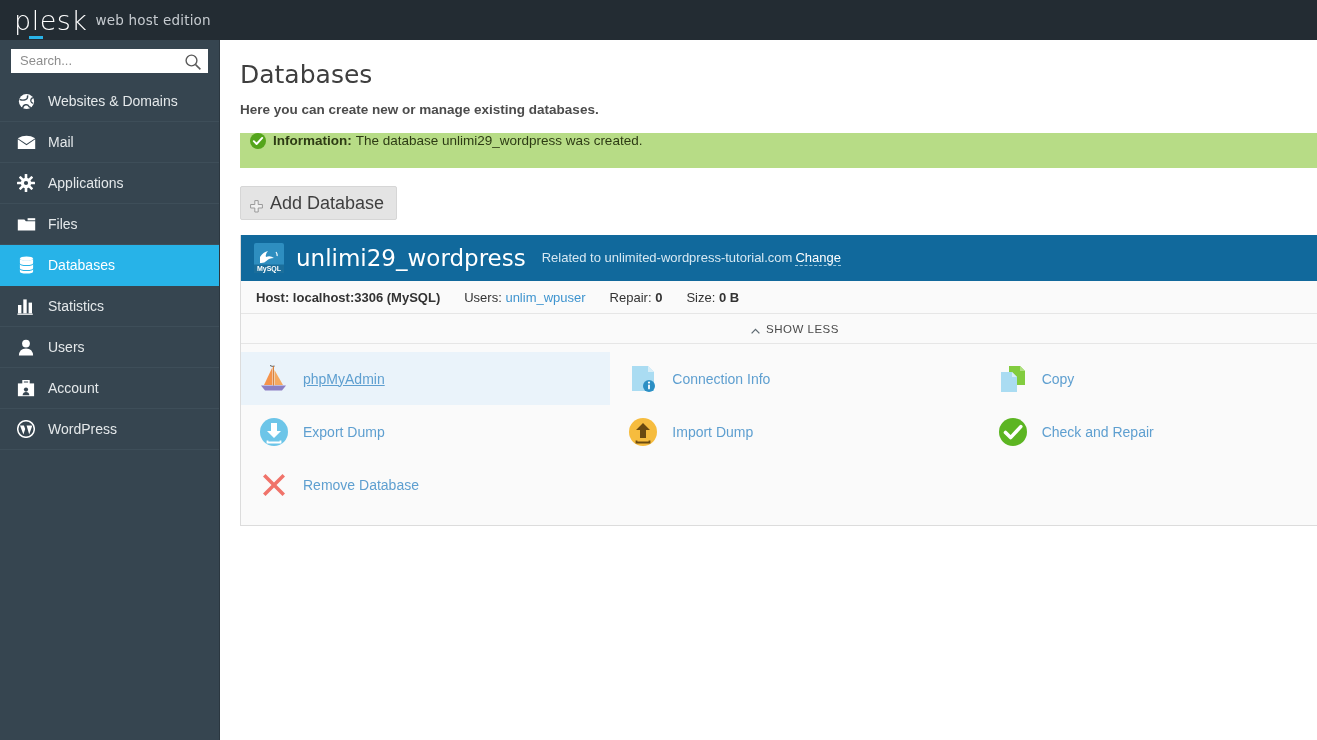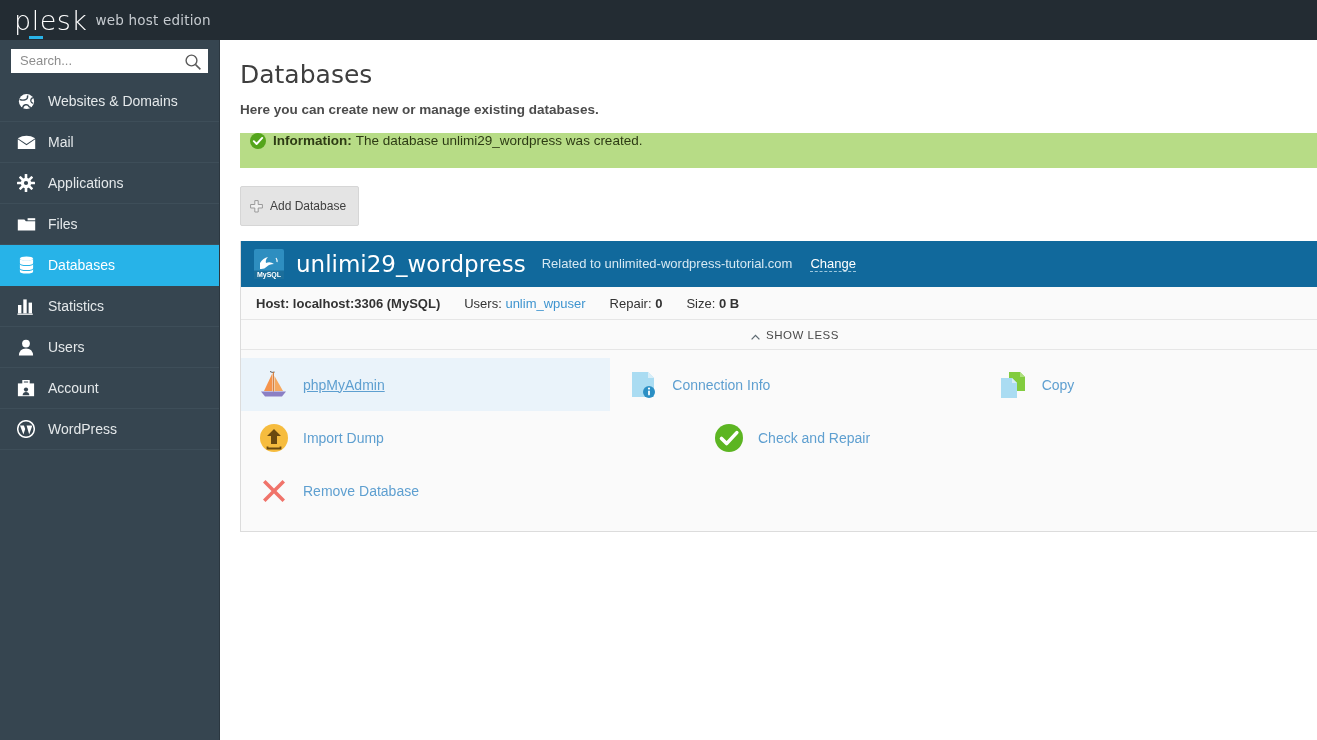--- a/index.html
+++ b/index.html
@@ -133,27 +133,27 @@
     font-size: 13.5px;
     color: #2d3b14;
   }
   #info-check {
     width: 16px; height: 16px; margin-right: 7px; flex: 0 0 16px;
   }
   #info-strong { font-weight: bold; margin-right: 4px; }
 
   #add-db-btn {
     margin: 18px 0 0 20px;
-    height: 40px;
+    height: 34px;
     display: inline-flex; align-items: center;
     padding: 0 12px 0 9px;
     background: #e4e4e4;
     border: 1px solid #d6d6d6;
     border-radius: 2px;
-    font-size: 12px;
+    font-size: 18px;
     color: #3f3f3f;
     cursor: pointer;
   }
   #add-plus { width: 13px; height: 13px; margin-right: 7px; flex: 0 0 13px; }
 
   
   #db-panel {
     margin: 15px 0 0 20px;
     width: 1110px;
     border: 1px solid #dcdcdc;
@@ -180,21 +180,21 @@
   #db-related {
     color: #d6e8f2;
     font-size: 13px;
     margin-left: 16px;
     padding-bottom: 1px;
   }
   #db-change {
     color: #ffffff;
     border-bottom: 1px dashed #9ec8de;
     cursor: pointer;
-    margin-left: 18px;
+    margin-left: 3px;
   }
 
   #db-info-row {
     height: 33px;
     background: #fafafa;
     border-bottom: 1px solid #e6e6e6;
     display: flex; align-items: center;
     padding-left: 15px;
     font-size: 13px;
     color: #333333;
@@ -484,20 +484,30 @@
               <path d="M22 2 L27 7 L22 7 Z" fill="#aee07e"></path>
               <path d="M3 8 L14 8 L19 13 L19 28 L3 28 Z" fill="#aadcf2"></path>
               <path d="M14 8 L19 13 L14 13 Z" fill="#d8eef8"></path>
             </svg>
           </span>
           <span class="action-label">Copy</span>
         </div>
       </div>
 
       <div class="action-row">
+        <div class="action-cell">
+          <span class="action-ico">
+            <svg width="30" height="30" viewBox="0 0 30 30">
+              <circle cx="15" cy="15" r="14" fill="#6dc5e8"></circle>
+              <path d="M12 6 L18 6 L18 14 L22 14 L15 21 L8 14 L12 14 Z" fill="#ffffff"></path>
+              <path d="M8.5 23.5 L8.5 25.5 L21.5 25.5 L21.5 23.5" fill="none" stroke="#ffffff" stroke-width="1.8"></path>
+            </svg>
+          </span>
+          <span class="action-label">Export Dump</span>
+        </div>
 
         <div class="action-cell">
           <span class="action-ico">
             <svg width="30" height="30" viewBox="0 0 30 30">
               <circle cx="15" cy="15" r="14" fill="#f6bc3e"></circle>
               <path d="M12 21 L18 21 L18 13 L22 13 L15 6 L8 13 L12 13 Z" fill="#6b4a10"></path>
               <path d="M8.5 23.5 L8.5 25.5 L21.5 25.5 L21.5 23.5" fill="none" stroke="#6b4a10" stroke-width="1.8"></path>
             </svg>
           </span>
           <span class="action-label">Import Dump</span>

